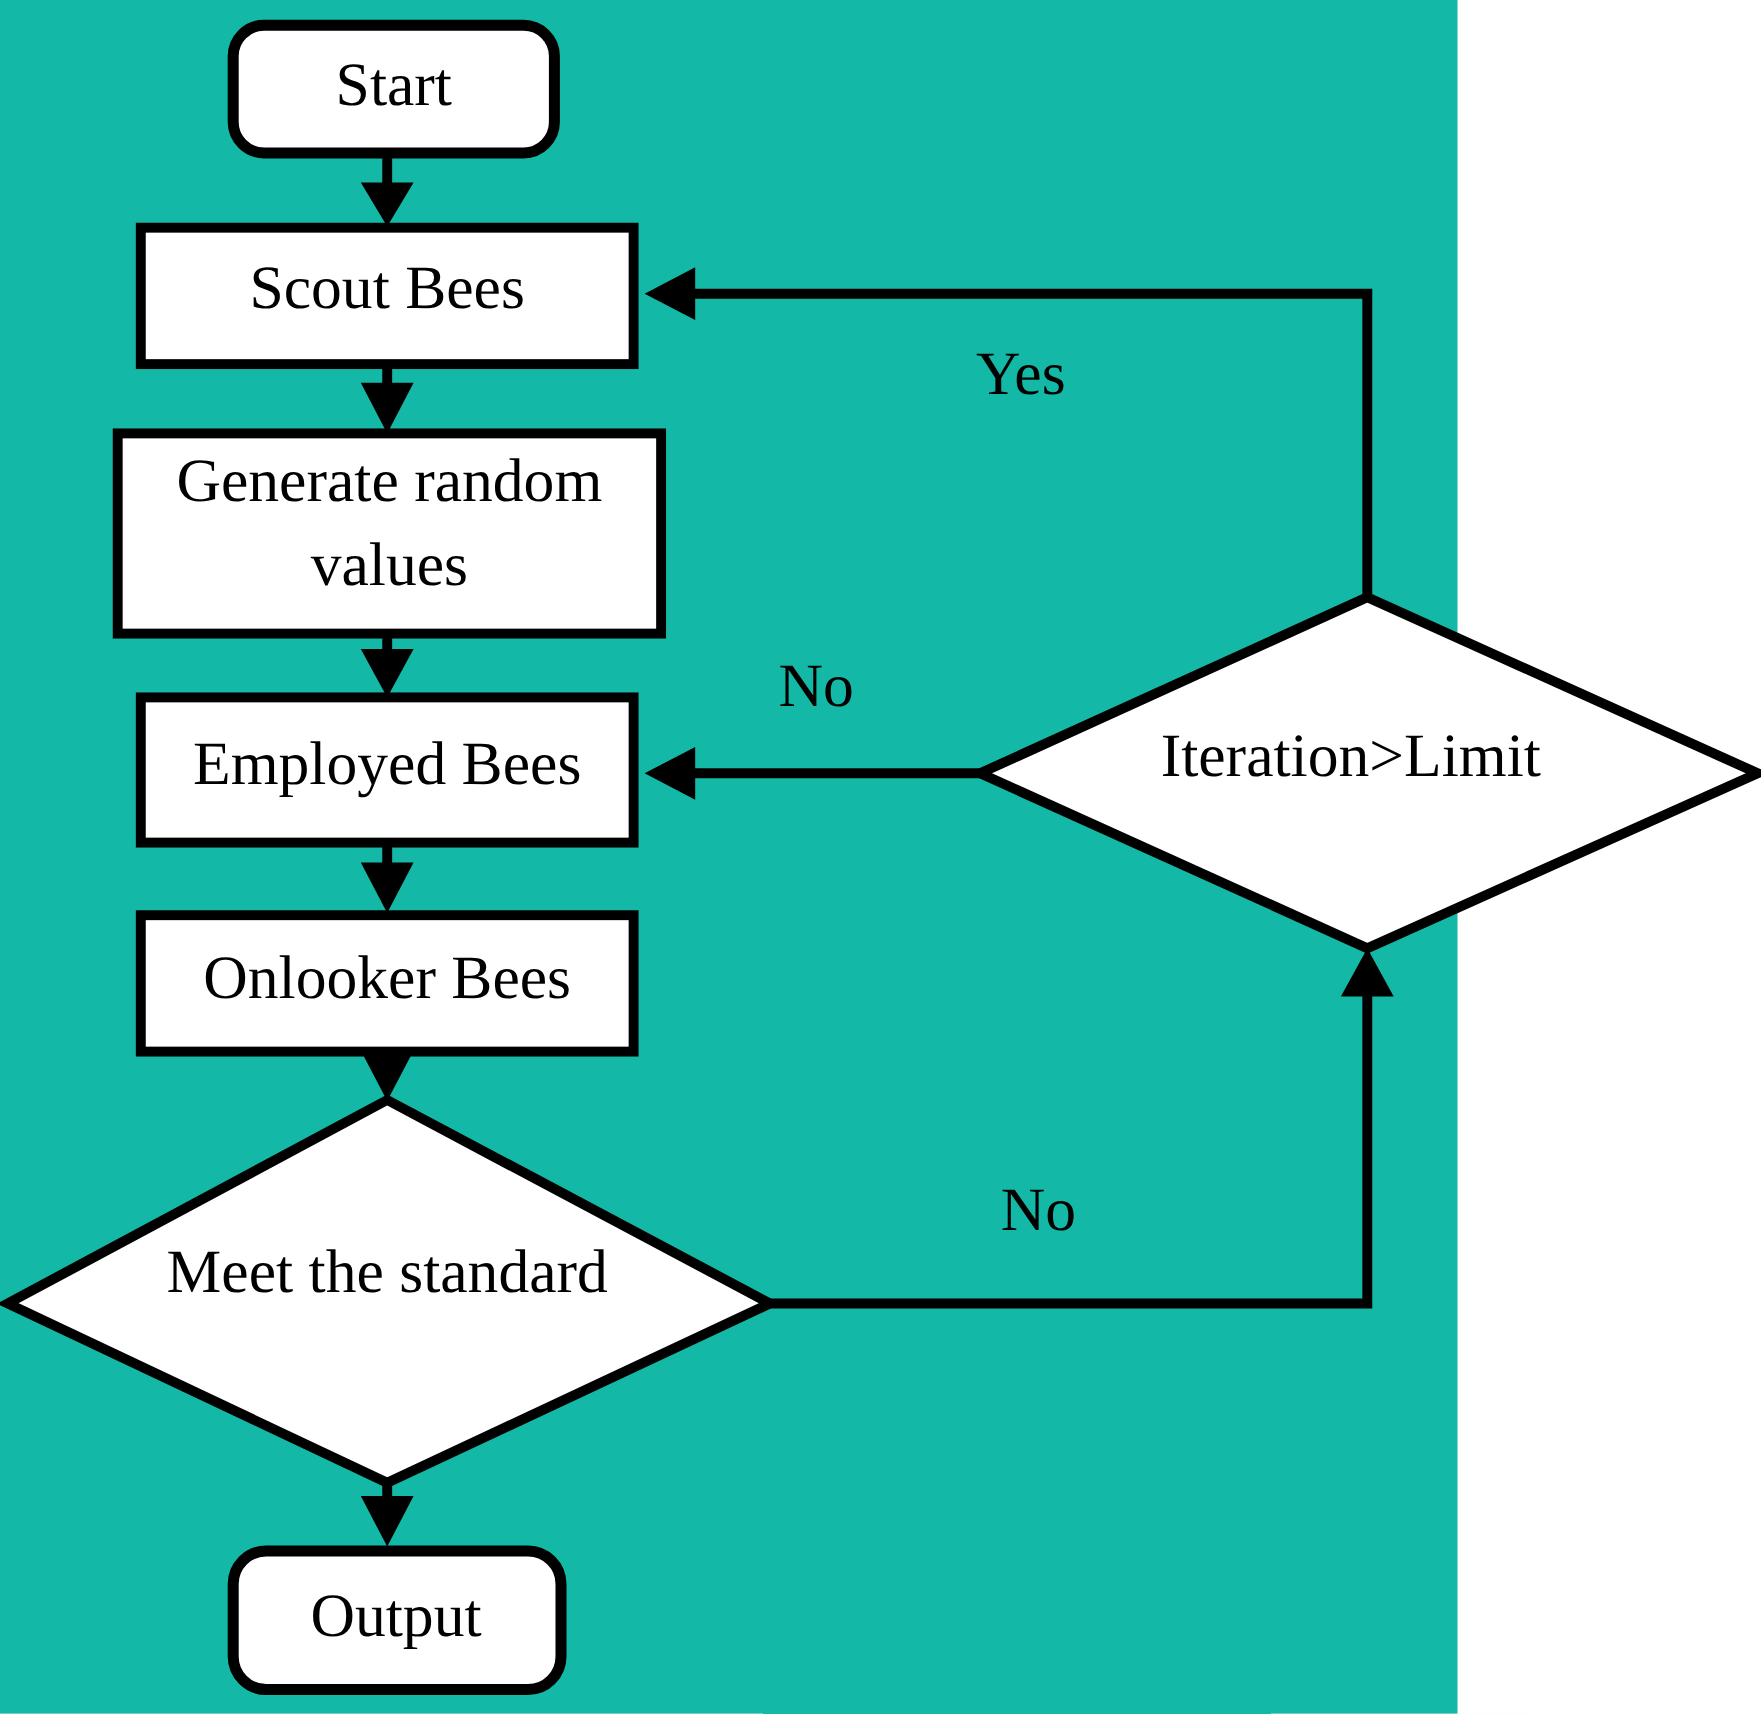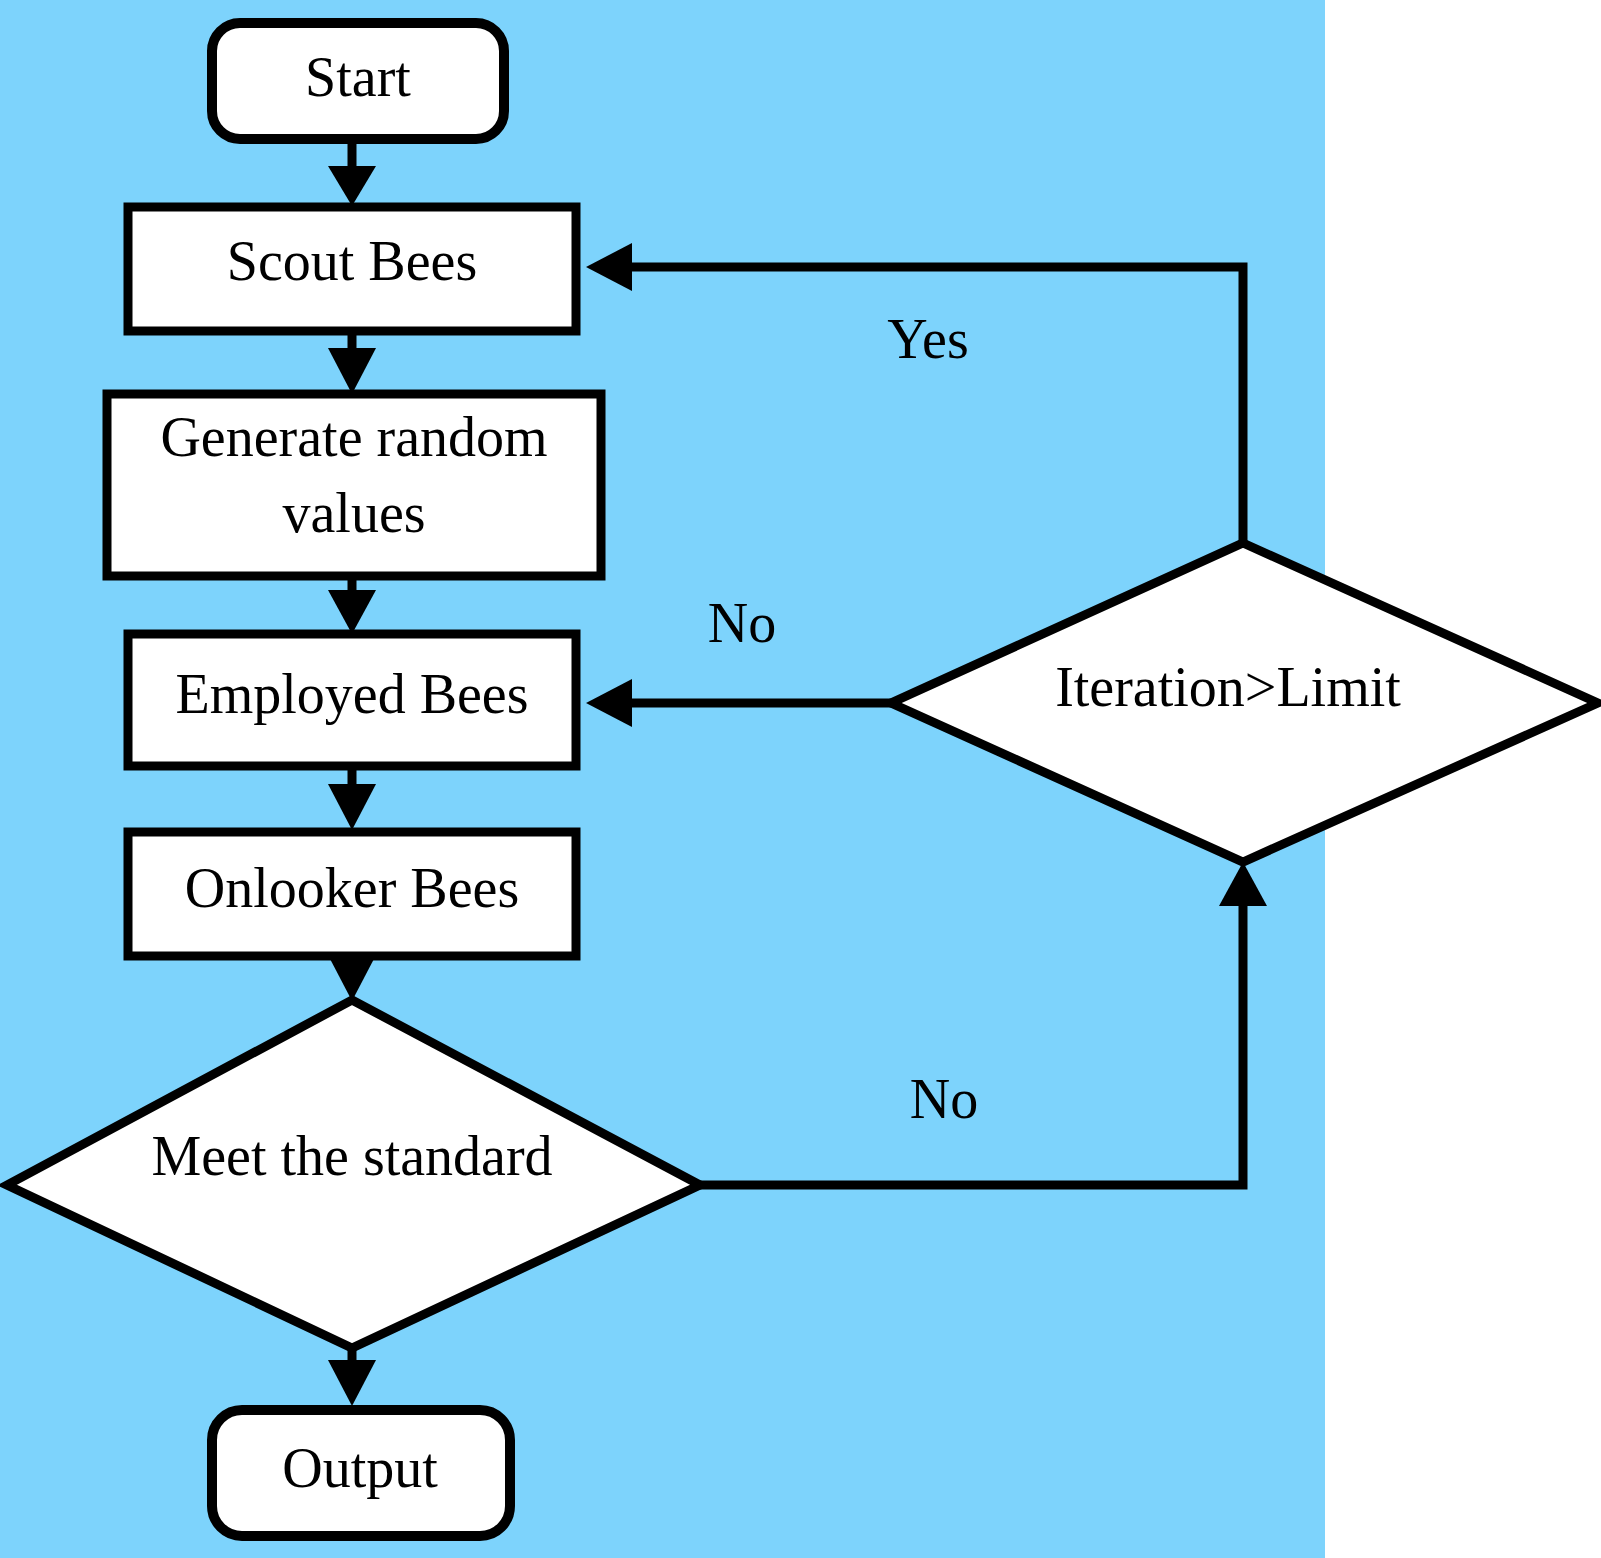--- a/index.html
+++ b/index.html
@@ -10,21 +10,21 @@
   body {
     width: 1601px;
     height: 1558px;
     overflow: hidden;
     font-family: "Liberation Serif", "DejaVu Serif", serif;
   }
   #flowchart-root {
     position: relative;
     width: 1325px;
     height: 1558px;
-    background: #7dd3fc;
+    background: #14b8a6;
   }
   svg#flow-svg {
     display: block;
     width: 1601px;
     height: 1558px;
   }
   .node-shape {
     fill: #ffffff;
     stroke: #000000;
     stroke-width: 9;

